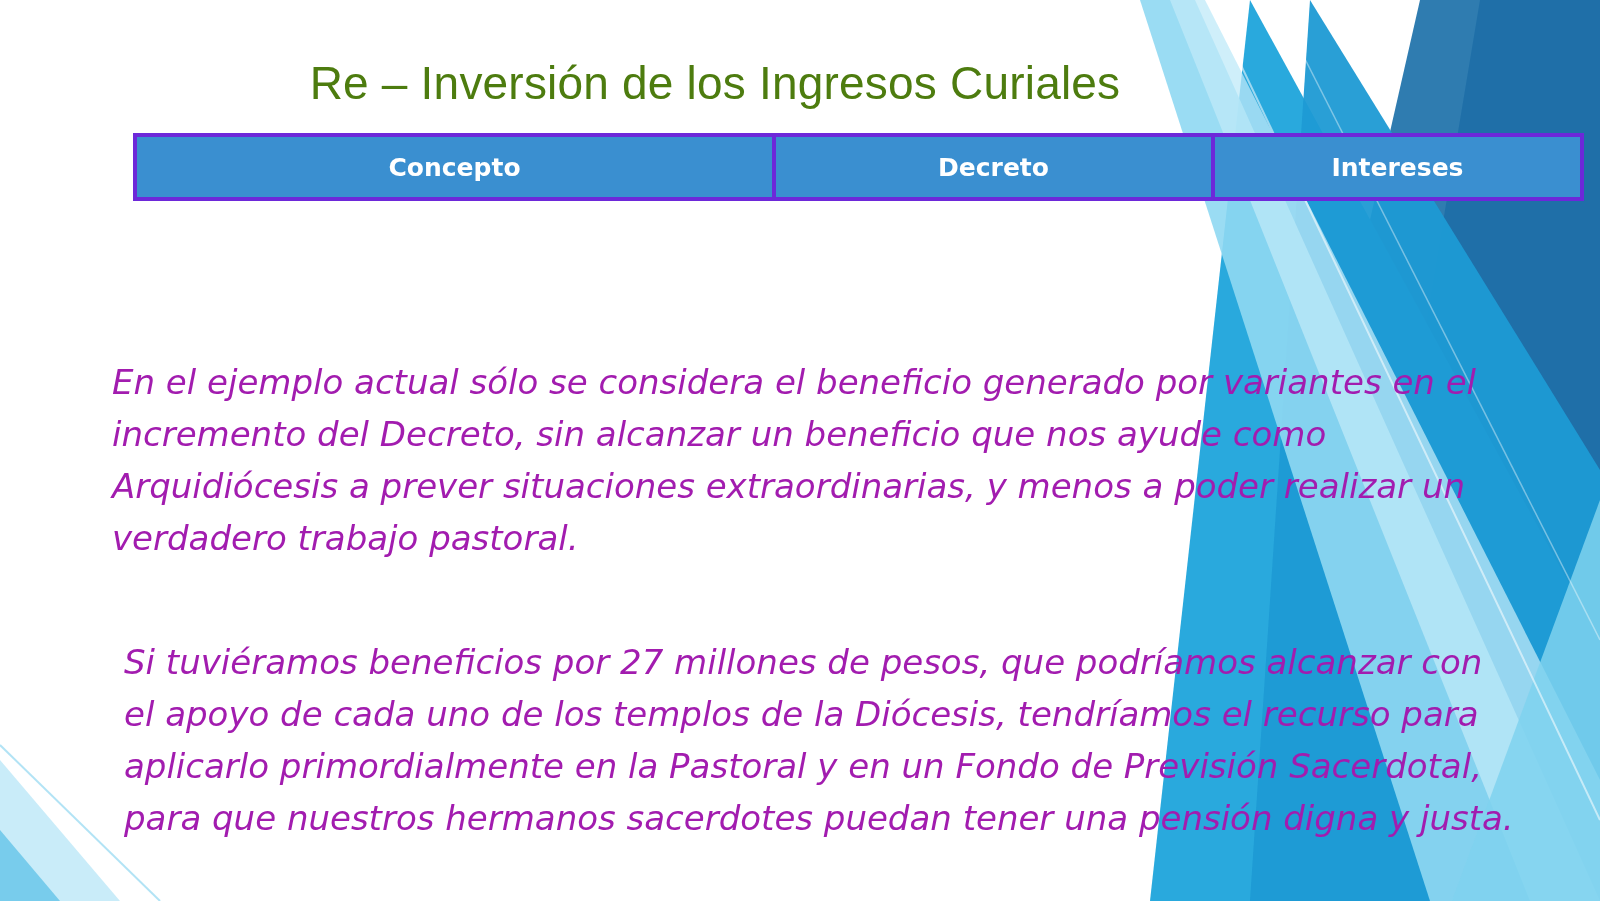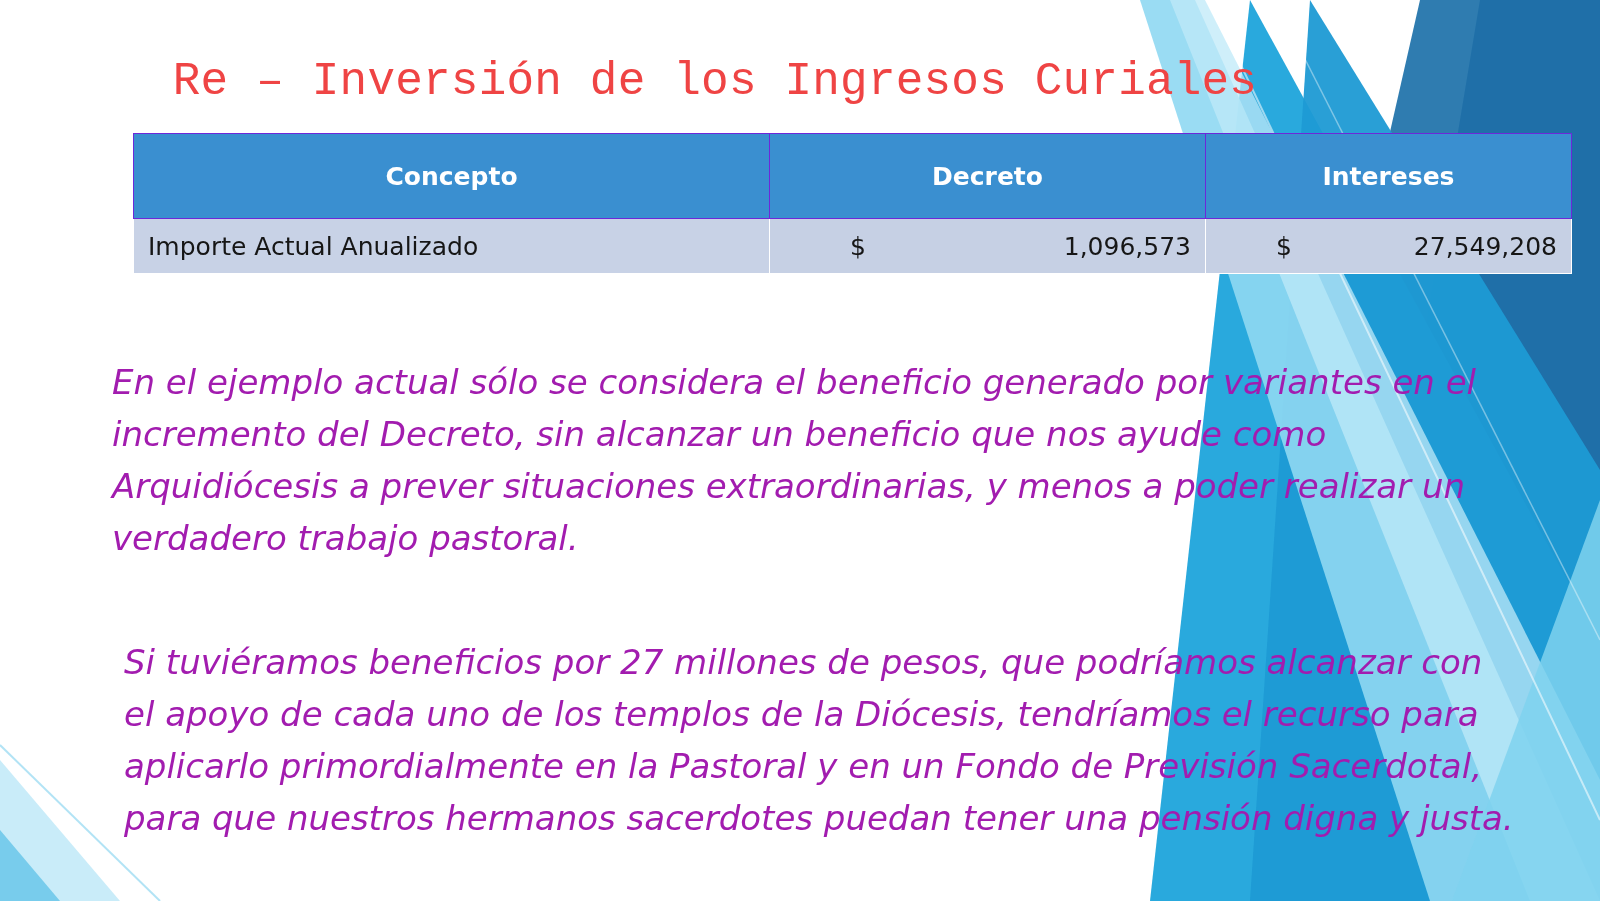--- a/index.html
+++ b/index.html
@@ -30,22 +30,22 @@
     inset: 0;
   }
 
   .slide-title {
     position: absolute;
     top: 56px;
     left: 0;
     width: 1430px;
     text-align: center;
     font-size: 46px;
-    color: #ef4444;
-    font-family: Liberation Mono, monospace;
+    color: #4d7c0f;
+    font-family: Liberation Sans, sans-serif;
     font-weight: 400;
     letter-spacing: 0.2px;
     white-space: nowrap;
   }
 
   
   .tbl-wrap {
     position: absolute;
     left: 133px;
     top: 133px;
@@ -56,22 +56,22 @@
     width: 100%;
     table-layout: fixed;
     font-size: 25px;
   }
   table.data th {
     background: #3a8fd0;
     color: #ffffff;
     font-weight: 700;
     text-align: center;
     height: 52px;
-    padding: 16px 10px;
-    border: 1px solid #6d28d9;
+    padding: 4px 10px;
+    border: 4px solid #6d28d9;
     font-size: 25px;
   }
   table.data th.c-concepto { width: 615px; }
   table.data th.c-actual   { width: 415px; }
   table.data th.c-proy     { width: 345px; }
 
   table.data td {
     height: 54px;
     padding: 0 14px;
     border: 1px solid #ffffff;
@@ -143,31 +143,20 @@
   <div class="tbl-wrap">
     <table class="data">
       <thead>
         <tr>
           <th class="c-concepto">Concepto</th>
           <th class="c-actual">Decreto</th>
           <th class="c-proy">Intereses</th>
         </tr>
       </thead>
       <tbody>
-        <tr class="band-a">
-          <td class="label">Importe Actual Anualizado</td>
-          <td class="num">
-            <span class="cur">$</span>
-            <span>1,096,573</span>
-          </td>
-          <td class="num p">
-            <span class="cur">$</span>
-            <span>27,549,208</span>
-          </td>
-        </tr>
       </tbody>
     </table>
   </div>
 
   <div class="body-text" id="para1">
     <p>En el ejemplo actual sólo se considera el beneficio generado por variantes en el incremento del Decreto, sin alcanzar un beneficio que nos ayude como Arquidiócesis a prever situaciones extraordinarias, y menos a poder realizar un verdadero trabajo pastoral.</p>
   </div>
 
   <div class="body-text" id="para2">
     <p>Si tuviéramos beneficios por 27 millones de pesos, que podríamos alcanzar con el apoyo de cada uno de los templos de la Diócesis, tendríamos el recurso para aplicarlo primordialmente en la Pastoral y en un Fondo de Previsión Sacerdotal, para que nuestros hermanos sacerdotes puedan tener una pensión digna y justa.</p>

